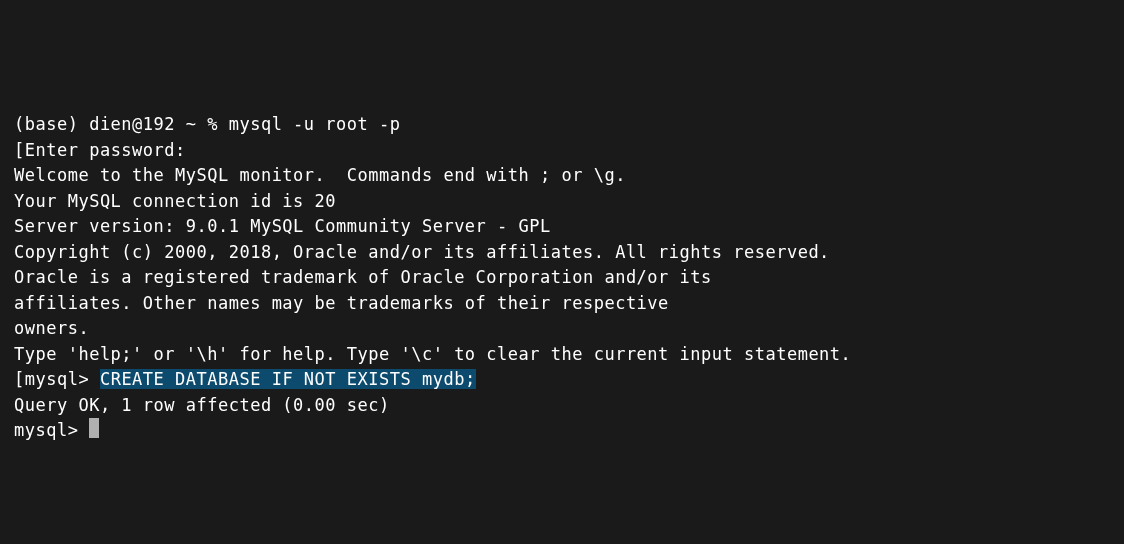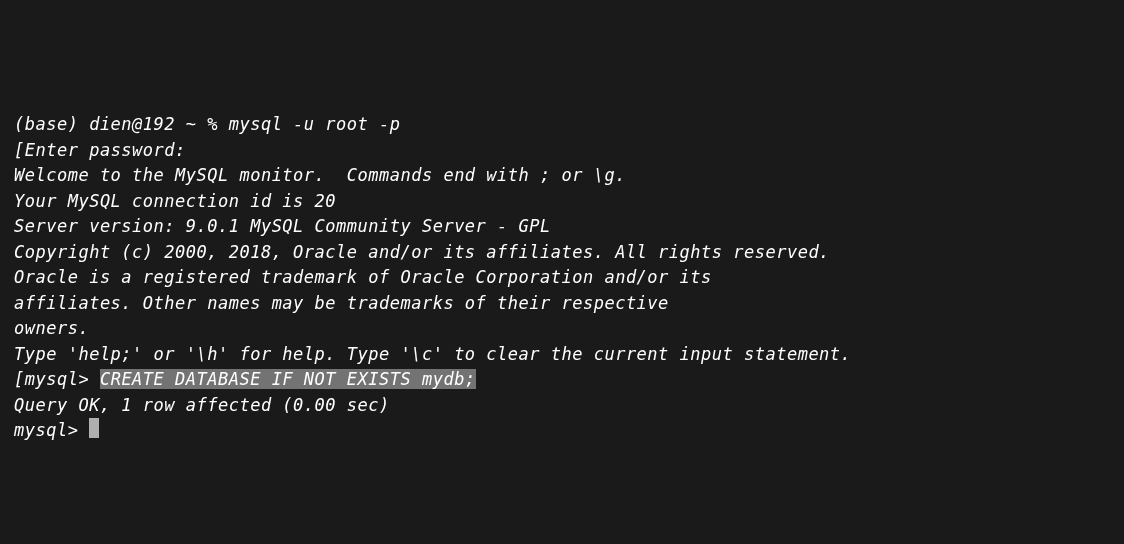--- a/index.html
+++ b/index.html
@@ -1,38 +1,37 @@
 <!DOCTYPE html>
 <html><head>
   <meta charset="utf-8">
   <style>
     * {
       margin: 0;
       padding: 0;
       box-sizing: border-box;
-      font-style: italic;
     }
     body {
       background-color: #1a1a1a;
       color: #ffffff;
       font-family: "SF Mono", "Menlo", "Monaco", "Consolas", monospace;
       font-size: 17px;
       line-height: 1.5;
       padding: 10px 14px;
       width: 1124px;
       height: 544px;
       overflow: hidden;
       white-space: pre;
       letter-spacing: 0.5px;
     }
     .term-line {
       display: block;
     }
     .highlighted {
-      background-color: #737373;
+      background-color: #0c4a6e;
       color: #ffffff;
     }
     .cursor {
       display: inline-block;
       width: 10px;
       height: 20px;
       background-color: #b0b0b0;
       vertical-align: text-bottom;
       margin-bottom: 2px;
     }

